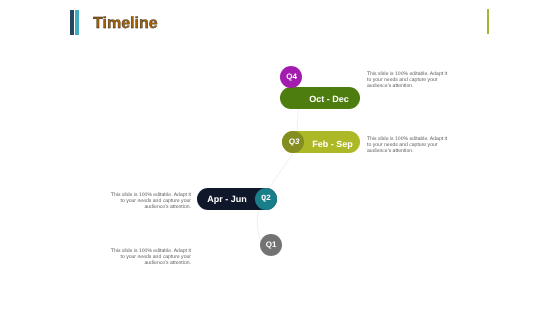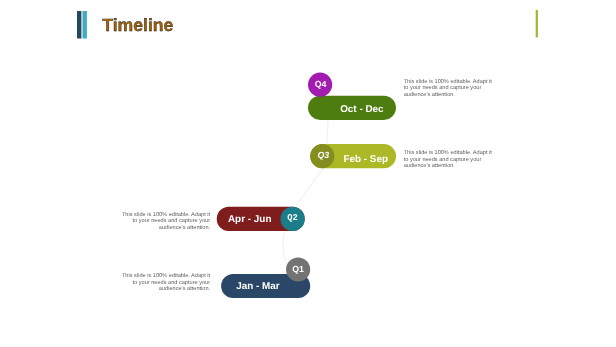--- a/index.html
+++ b/index.html
@@ -45,24 +45,21 @@
   </div>
   <div class="circ" style="left: 279.5px; top: 66.3px; text-indent: 2px; background: #a21caf;">Q4</div>
   <div class="desc" style="left:367px;top:70.6px;text-align:left;">This slide is 100% editable. Adapt it to your needs and capture your audience's attention.</div>
 
   <div class="pill" style="left: 281.5px; top: 131px; width: 78.5px; background: rgb(173, 184, 38);">
     <div class="plabel" style="left:24px;top:8.5px;width:54px;">Feb - Sep</div>
   </div>
   <div class="circ" style="left: 281.5px; top: 131px; text-indent: 3px; background: rgb(131, 141, 32); font-style: italic;">Q3</div>
   <div class="desc" style="left:367px;top:135.6px;text-align:left;">This slide is 100% editable. Adapt it to your needs and capture your audience's attention.</div>
 
-  <div class="pill" style="left: 197px; top: 188px; width: 80px; background: #7f1d1d;">
+  <div class="pill" style="left: 197px; top: 188px; width: 80px; background: #0f172a;">
     <div class="plabel" style="left:1px;top:6.8px;width:58px;">Apr - Jun</div>
   </div>
   <div class="circ" style="left: 255px; top: 188px; background: rgb(26, 126, 138); font-family: Liberation Mono, monospace;">Q2</div>
   <div class="desc" style="left:107px;top:191.6px;text-align:right;">This slide is 100% editable. Adapt it to your needs and capture your audience's attention.</div>
 
-  <div class="pill" style="left: 201px; top: 249px; width: 81px; background: rgb(42, 71, 103);">
-    <div class="plabel" style="left:4px;top:7.2px;width:59px;">Jan - Mar</div>
-  </div>
   <div class="circ" style="left: 260px; top: 234px; background: #737373;">Q1</div>
   <div class="desc" style="left:107px;top:247.5px;text-align:right;">This slide is 100% editable. Adapt it to your needs and capture your audience's attention.</div>
 </div>
 
 </body></html>

